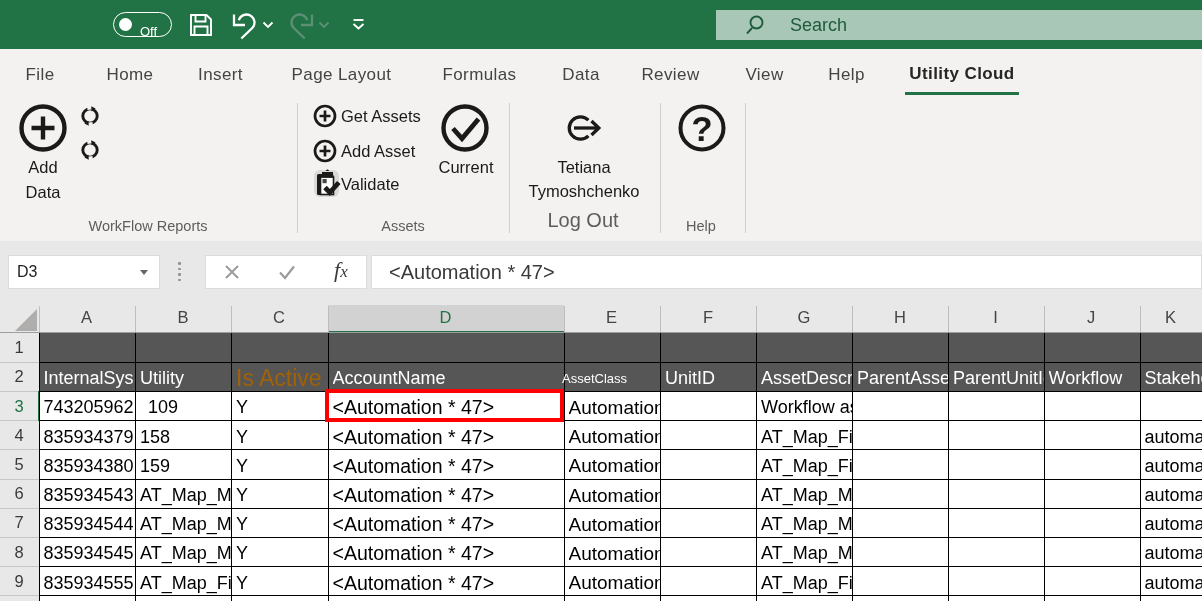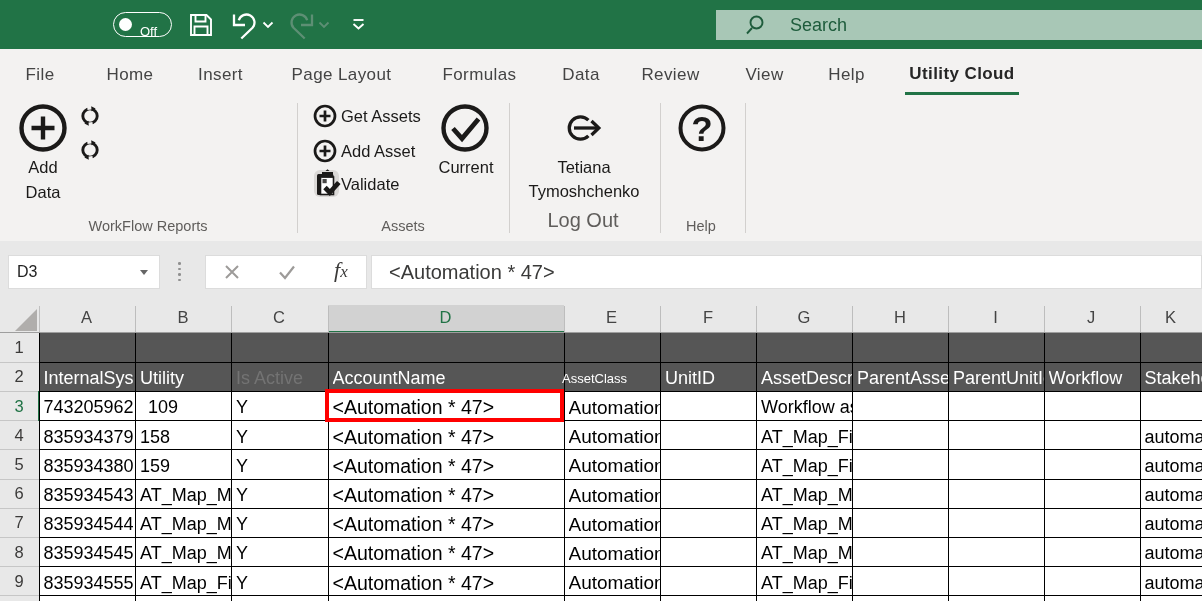--- a/index.html
+++ b/index.html
@@ -205,21 +205,21 @@
 <div class="abs" style="left:38.5px;top:390.9px;width:1163.5px;height:1px;background:#000"></div>
 <div class="abs" style="left:38.5px;top:420.1px;width:1163.5px;height:1px;background:#000"></div>
 <div class="abs" style="left:38.5px;top:449.3px;width:1163.5px;height:1px;background:#000"></div>
 <div class="abs" style="left:38.5px;top:478.5px;width:1163.5px;height:1px;background:#000"></div>
 <div class="abs" style="left:38.5px;top:507.7px;width:1163.5px;height:1px;background:#000"></div>
 <div class="abs" style="left:38.5px;top:536.9px;width:1163.5px;height:1px;background:#000"></div>
 <div class="abs" style="left:38.5px;top:566.1px;width:1163.5px;height:1px;background:#000"></div>
 <div class="abs" style="left:38.5px;top:595.3px;width:1163.5px;height:1px;background:#000"></div>
 <div class="abs vc" style="left:43.5px;top:364.2px;width:91.5px;height:29.2px;font-size:18px;color:#fff;overflow:hidden">InternalSysId</div>
 <div class="abs vc" style="left:140.0px;top:364.2px;width:91.0px;height:29.2px;font-size:18px;color:#fff;overflow:hidden">Utility</div>
-<div class="abs vc" style="left:236.0px;top:364.2px;width:91.5px;height:29.2px;font-size:18px;color:#737373;overflow:hidden">Is Active</div>
+<div class="abs vc" style="left:236.0px;top:364.2px;width:91.5px;height:29.2px;font-size:23px;color:#a16207;overflow:hidden">Is Active</div>
 <div class="abs vc" style="left:332.5px;top:364.2px;width:231.0px;height:29.2px;font-size:18px;color:#fff;overflow:hidden">AccountName</div>
 <div class="abs vc" style="left:562px;top:364.2px;width:91.5px;height:29.2px;font-size:13px;color:#fff;overflow:hidden">AssetClass</div>
 <div class="abs vc" style="left:665.0px;top:364.2px;width:91.0px;height:29.2px;font-size:18px;color:#fff;overflow:hidden">UnitID</div>
 <div class="abs vc" style="left:761.0px;top:364.2px;width:91.0px;height:29.2px;font-size:18px;color:#fff;overflow:hidden">AssetDescription</div>
 <div class="abs vc" style="left:857.0px;top:364.2px;width:91.0px;height:29.2px;font-size:18px;color:#fff;overflow:hidden">ParentAssetId</div>
 <div class="abs vc" style="left:953.0px;top:364.2px;width:90.5px;height:29.2px;font-size:18px;color:#fff;overflow:hidden">ParentUnitId</div>
 <div class="abs vc" style="left:1048.5px;top:364.2px;width:91.0px;height:29.2px;font-size:18px;color:#fff;overflow:hidden">Workflow</div>
 <div class="abs vc" style="left:1144.5px;top:364.2px;width:58.5px;height:29.2px;font-size:18px;color:#fff;overflow:hidden">Stakeholders</div>
 <div class="abs vc" style="left:43.5px;top:393.4px;width:91.5px;height:29.2px;font-size:18px;color:#000;overflow:hidden">743205962</div>
 <div class="abs vc" style="left:148px;top:393.4px;width:91.0px;height:29.2px;font-size:18px;color:#000;overflow:hidden">109</div>

